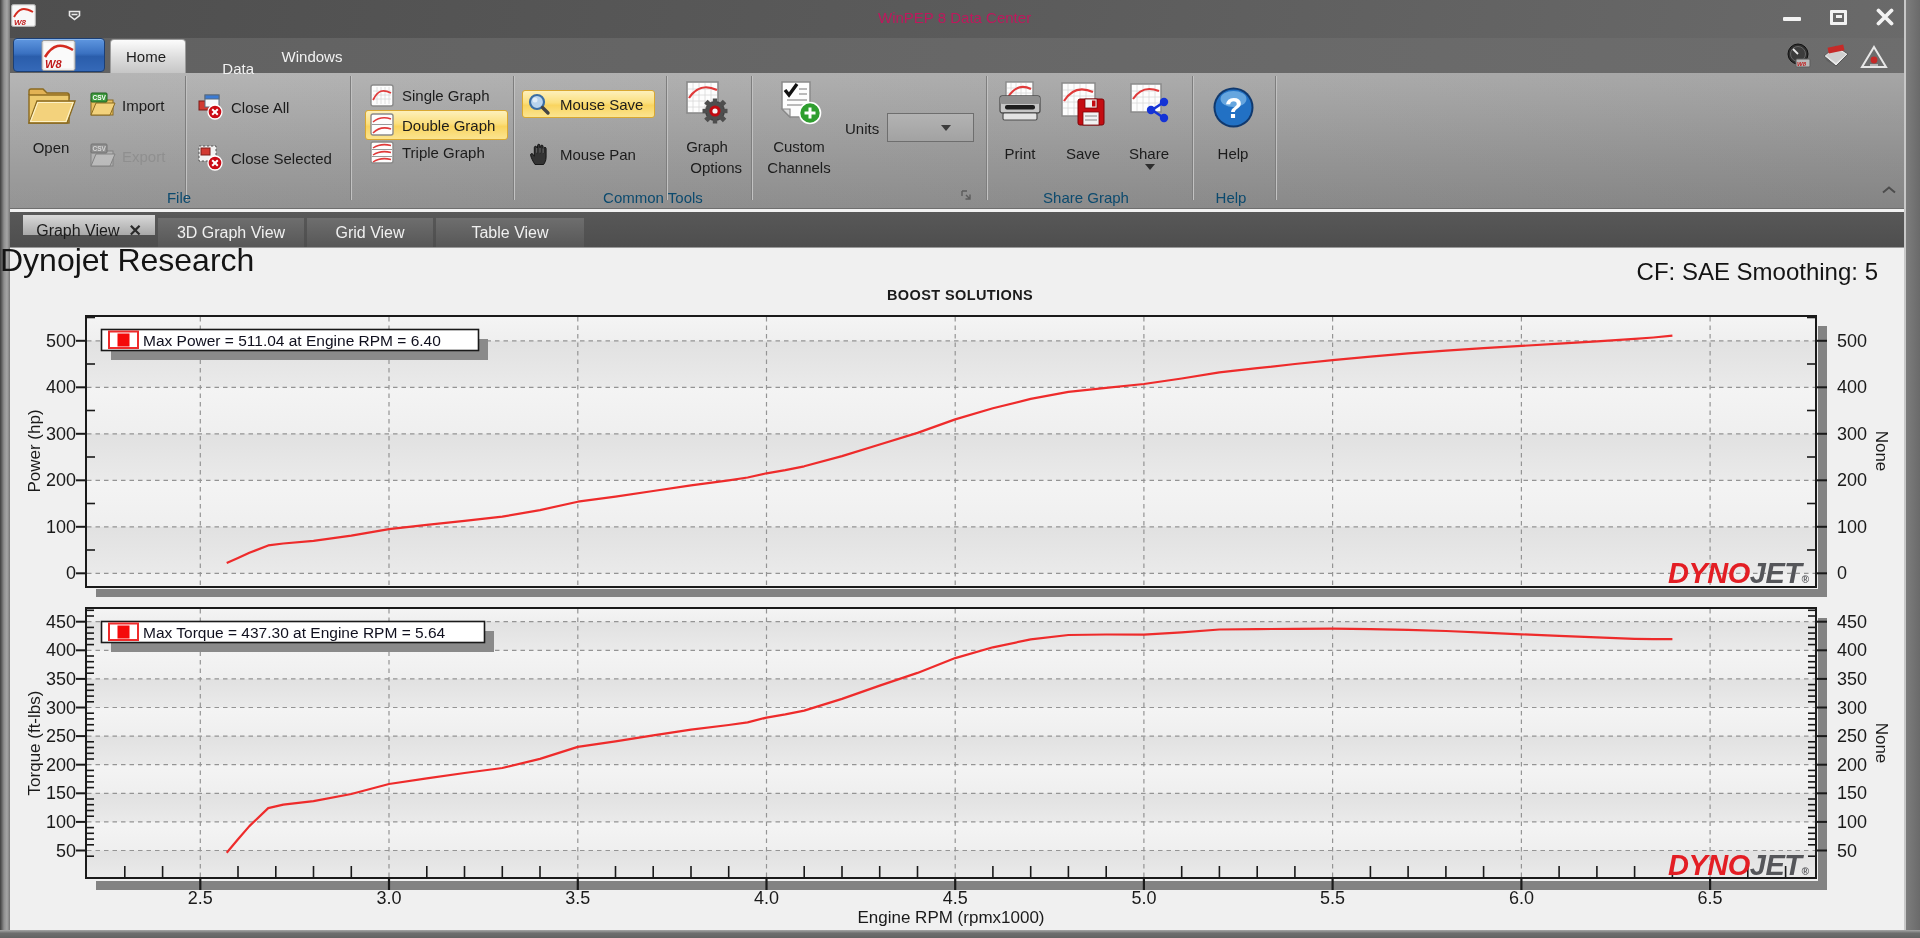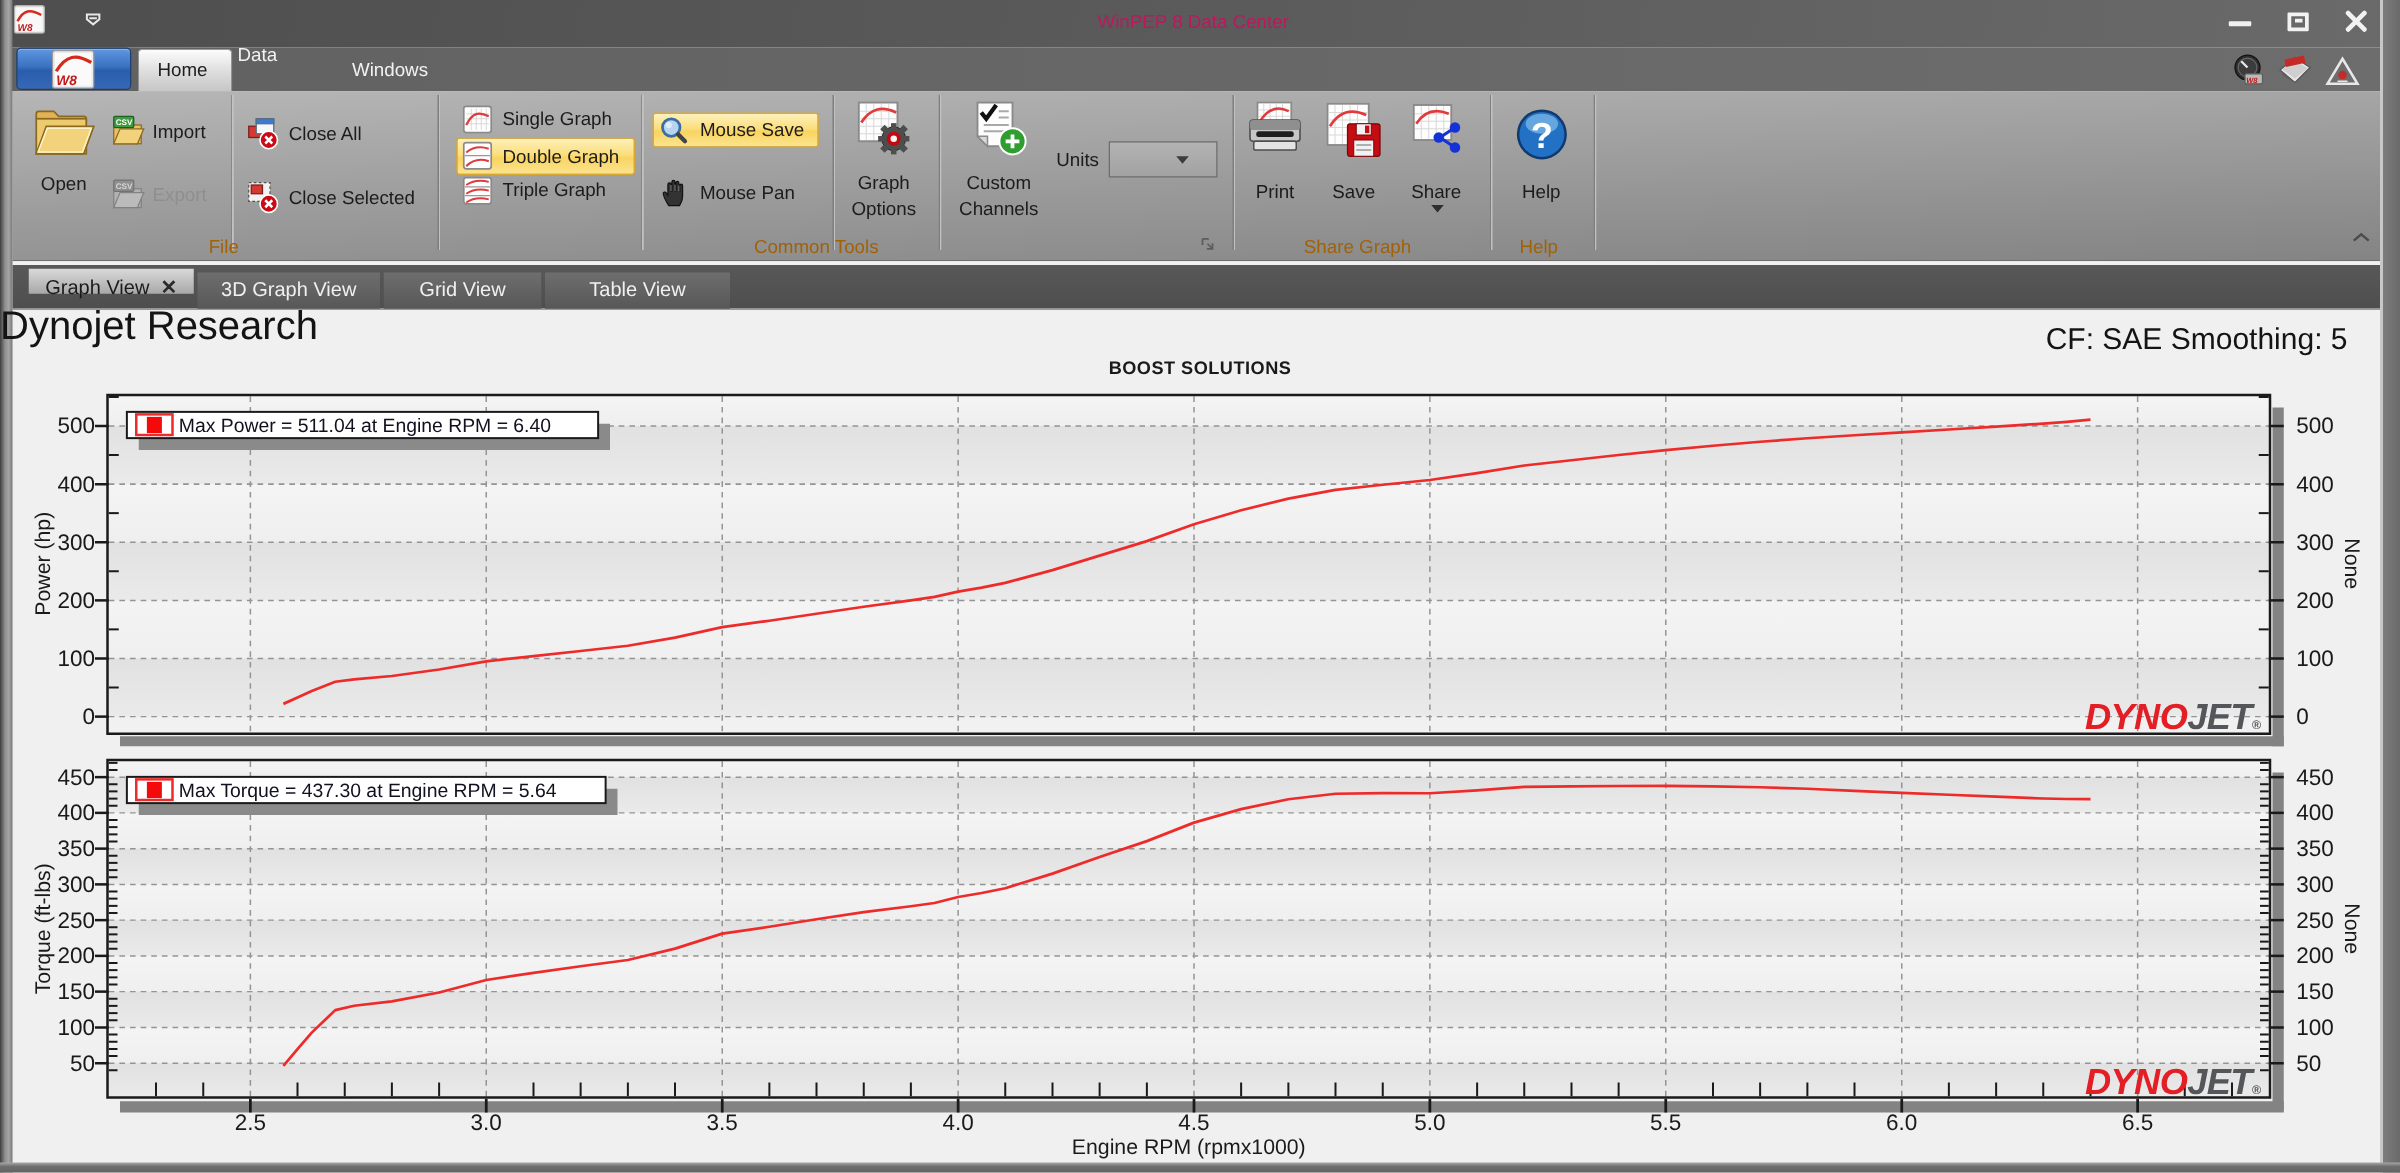--- a/index.html
+++ b/index.html
@@ -19,21 +19,21 @@
   #content { position:absolute; left:10px; top:247px; width:1894px; height:683px;
     background:#f0f0f0; border-top:1px solid #9a9a9a; }
   #borderL { position:absolute; left:0; top:0; width:10px; height:938px;
     background:linear-gradient(90deg,#3f3f3f,#8f8f8f 40%,#a5a5a5 70%,#777); }
   #borderR { position:absolute; left:1904px; top:0; width:16px; height:938px;
     background:linear-gradient(90deg,#c8c8c8 0 2px,#7d7d7d 2px,#6a6a6a); }
   #borderB { position:absolute; left:0; top:930px; width:1920px; height:8px;
     background:linear-gradient(#a8a8a8,#6e6e6e 40%,#636363); }
   .ttl { color:#be185d; font-size:15px; }
   .rlabel { font-size:15px; color:#1c1c1c; }
-  .glabel { font-size:15px; color:#a16207; position:absolute; text-align:center; }
+  .glabel { font-size:15px; color:#0c4a6e; position:absolute; text-align:center; }
   .sep { position:absolute; top:76px; width:2px; height:124px;
     background:linear-gradient(90deg,#7e7e7e 0 1px,#c2c2c2 1px); }
   .vtab { position:absolute; top:218px; height:29px; color:#f0f0f0; font-size:16px;
     background:linear-gradient(#6e6e6e,#575757); text-align:center; line-height:30px; }
   .hl { background:linear-gradient(#fdf0bb,#fbdf7e 45%,#f9d45f 55%,#fbe490);
     border:1px solid #d9a831; border-radius:3px; }
 </style>
 </head>
 <body>
 <div id="titlebar"></div>
@@ -67,21 +67,21 @@
 </svg>
 <div class="abs" style="left:13px;top:38px;width:92px;height:34px;border-radius:4px;border:1px solid #1c3f74;background:linear-gradient(#5f97e0,#3a71c1 45%,#2a5dab 55%,#3569b8);box-shadow:inset 0 1px 0 #86b4ec;"></div>
 <svg class="abs" style="left:41px;top:40px;" width="35" height="31" viewBox="0 0 35 31">
 <rect x="1" y="0.5" width="33" height="30" rx="2" fill="#ececec" stroke="#9a9a9a"></rect>
 <rect x="3" y="2.5" width="29" height="26" fill="#fafafa"></rect>
 <path d="M4 17 C12 4 20 3 32 10" fill="none" stroke="#d42b20" stroke-width="2.6"></path>
 <text x="4" y="28" font-size="11" font-weight="bold" font-style="italic" fill="#c01a1a">W8</text>
 </svg>
 <div class="abs" style="left:110px;top:39px;width:76px;height:34px;border-radius:4px 4px 0 0;background:linear-gradient(#fcfcfc,#dcdcdc 55%,#c6c6c6);border:1px solid #9b9b9b;border-bottom:none;"></div>
 <div class="abs" style="left:110px;top:48px;width:72px;text-align:center;font-size:15px;color:#1d1d1d;">Home</div>
-<div class="abs" style="left:190px;top:36px;width:64px;text-align:left;font-size:15px;color:#f2f2f2;">Data</div>
+<div class="abs" style="left:190px;top:60px;width:64px;text-align:right;font-size:15px;color:#f2f2f2;">Data</div>
 <div class="abs" style="left:276px;top:48px;width:72px;text-align:center;font-size:15px;color:#f2f2f2;">Windows</div>
 <div class="sep" style="left:185px;"></div>
 <div class="sep" style="left:350px;"></div>
 <div class="sep" style="left:513px;"></div>
 <div class="sep" style="left:666px;"></div>
 <div class="sep" style="left:751px;"></div>
 <div class="sep" style="left:986px;"></div>
 <div class="sep" style="left:1192px;"></div>
 <div class="sep" style="left:1275px;"></div>
 <div class="glabel" style="left:139px;top:189px;width:80px;">File</div>
@@ -190,21 +190,21 @@
 <rect x="19.2" y="19.8" width="5" height="5" transform="rotate(45 21.7 22.3)"></rect>
 <rect x="34.3" y="19.8" width="5" height="5" transform="rotate(-45 36.8 22.3)"></rect>
 <rect x="19.2" y="35.2" width="5" height="5" transform="rotate(-45 21.7 37.7)"></rect>
 <rect x="34.3" y="35.2" width="5" height="5" transform="rotate(45 36.8 37.7)"></rect>
 </g>
 <circle cx="29" cy="30" r="5.6" fill="#c00a10"></circle>
 <circle cx="29" cy="30" r="2.6" fill="#f6f6f6"></circle>
 </g>
 </svg>
 <div class="abs rlabel" style="left:672px;top:138px;width:70px;text-align:center;">Graph</div>
-<div class="abs rlabel" style="left:672px;top:159px;width:70px;text-align:center;">Options</div>
+<div class="abs rlabel" style="left:672px;top:159px;width:70px;text-align:right;">Options</div>
 <svg class="abs" style="left:776px;top:81px;" width="46" height="45" viewBox="0 0 46 45">
 <path d="M6 1 H34 V36 H14 L6 28 Z" fill="#fdfdfd" stroke="#8a8a8a" stroke-width="1.5"></path>
 <path d="M6 28 H14 V36 Z" fill="#d8d8d8" stroke="#8a8a8a" stroke-width="1.2"></path>
 <path d="M9 9 L13 14 L21 3" fill="none" stroke="#111" stroke-width="3.4"></path>
 <g stroke="#a9a9a9" stroke-width="1.6">
 <line x1="23" y1="8" x2="31" y2="8"></line>
       <line x1="23" y1="13" x2="31" y2="13"></line>
 <line x1="11" y1="19" x2="31" y2="19"></line>
       <line x1="11" y1="24" x2="31" y2="24"></line>
 </g>

